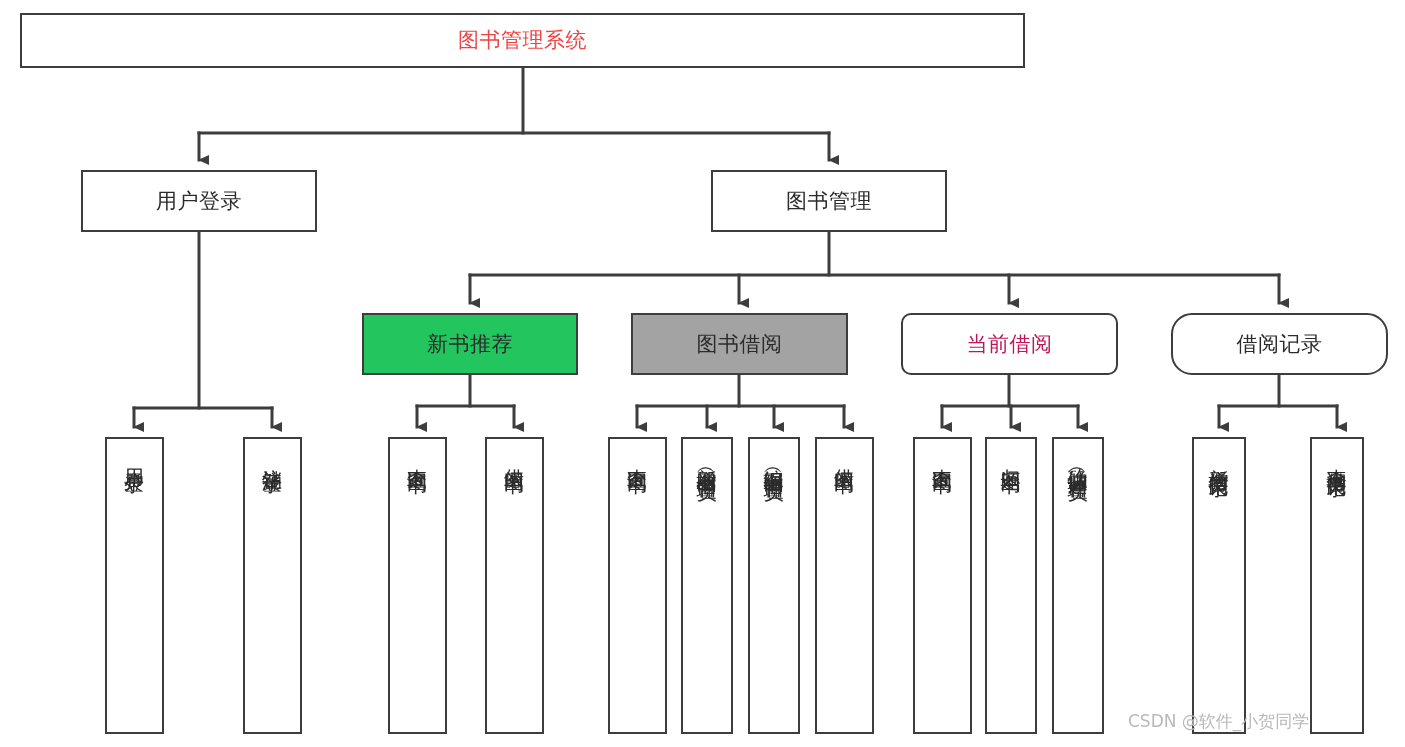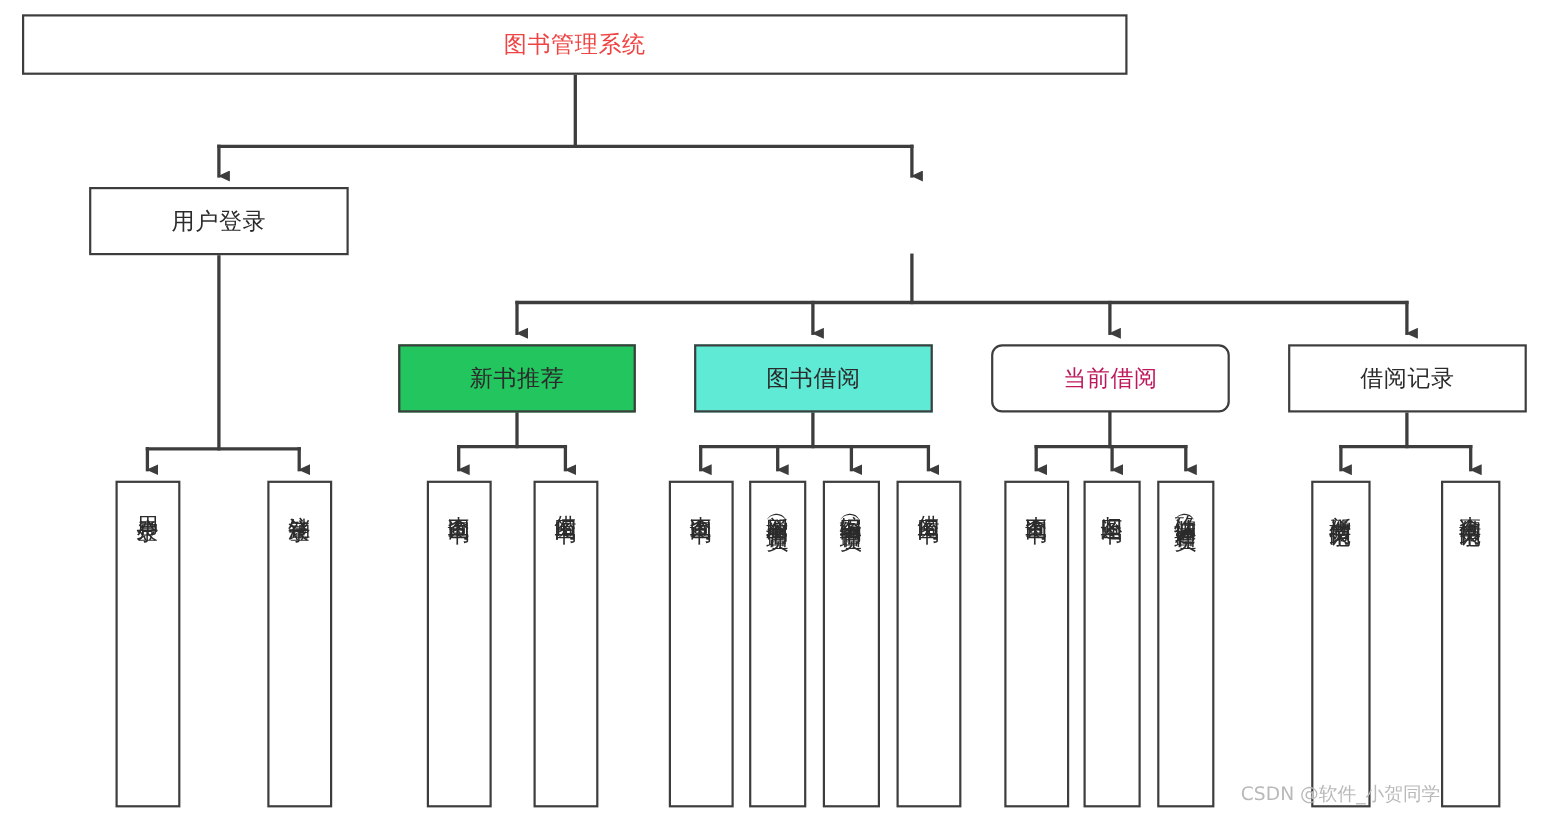--- a/index.html
+++ b/index.html
@@ -126,31 +126,34 @@
     </g>
   </svg>
 
   <div class="node horizontal" style="left: 20px; top: 13px; width: 1005px; height: 55px; border-color: rgb(61, 61, 61); background: rgb(255, 255, 255); color: #ef4444;">
     <span class="label">图书管理系统</span>
   </div>
 
   <div class="node horizontal" style="left: 81px; top: 170px; width: 236px; height: 62px; border-color: rgb(61, 61, 61); background: rgb(255, 255, 255); color: rgb(43, 43, 43);">
     <span class="label">用户登录</span>
   </div>
+  <div class="node horizontal" style="left: 711px; top: 170px; width: 236px; height: 62px; border-color: rgb(61, 61, 61); background: rgb(255, 255, 255); color: rgb(43, 43, 43);">
+    <span class="label">图书管理</span>
+  </div>
 
   <div class="node horizontal" style="left: 362px; top: 313px; width: 216px; height: 62px; border-color: rgb(61, 61, 61); background: #22c55e; color: rgb(43, 43, 43);">
     <span class="label">新书推荐</span>
   </div>
-  <div class="node horizontal" style="left: 631px; top: 313px; width: 217px; height: 62px; border-color: rgb(61, 61, 61); background: #5eead4; color: rgb(43, 43, 43);">
+  <div class="node horizontal" style="left: 631px; top: 313px; width: 217px; height: 62px; border-color: rgb(61, 61, 61); background: #a3a3a3; color: rgb(43, 43, 43);">
     <span class="label">图书借阅</span>
   </div>
   <div class="node horizontal" style="left: 901px; top: 313px; width: 217px; height: 62px; border-color: rgb(61, 61, 61); background: rgb(255, 255, 255); color: #be185d; border-radius: 10px;">
     <span class="label">当前借阅</span>
   </div>
-  <div class="node horizontal" style="left: 1171px; top: 313px; width: 217px; height: 62px; border-color: rgb(61, 61, 61); background: rgb(255, 255, 255); color: rgb(43, 43, 43);">
+  <div class="node horizontal" style="left: 1171px; top: 313px; width: 217px; height: 62px; border-color: rgb(61, 61, 61); background: rgb(255, 255, 255); color: rgb(43, 43, 43); border-radius: 21px;">
     <span class="label">借阅记录</span>
   </div>
 
   <div class="node vertical" style="left: 105px; top: 437px; width: 59px; height: 297px; border-color: rgb(61, 61, 61); background: rgb(255, 255, 255); color: rgb(43, 43, 43);">
     <span class="label">用户登录</span>
   </div>
   <div class="node vertical" style="left: 243px; top: 437px; width: 59px; height: 297px; border-color: rgb(61, 61, 61); background: rgb(255, 255, 255); color: rgb(43, 43, 43);">
     <span class="label">注销登录</span>
   </div>
   <div class="node vertical" style="left: 388px; top: 437px; width: 59px; height: 297px; border-color: rgb(61, 61, 61); background: rgb(255, 255, 255); color: rgb(43, 43, 43);">

